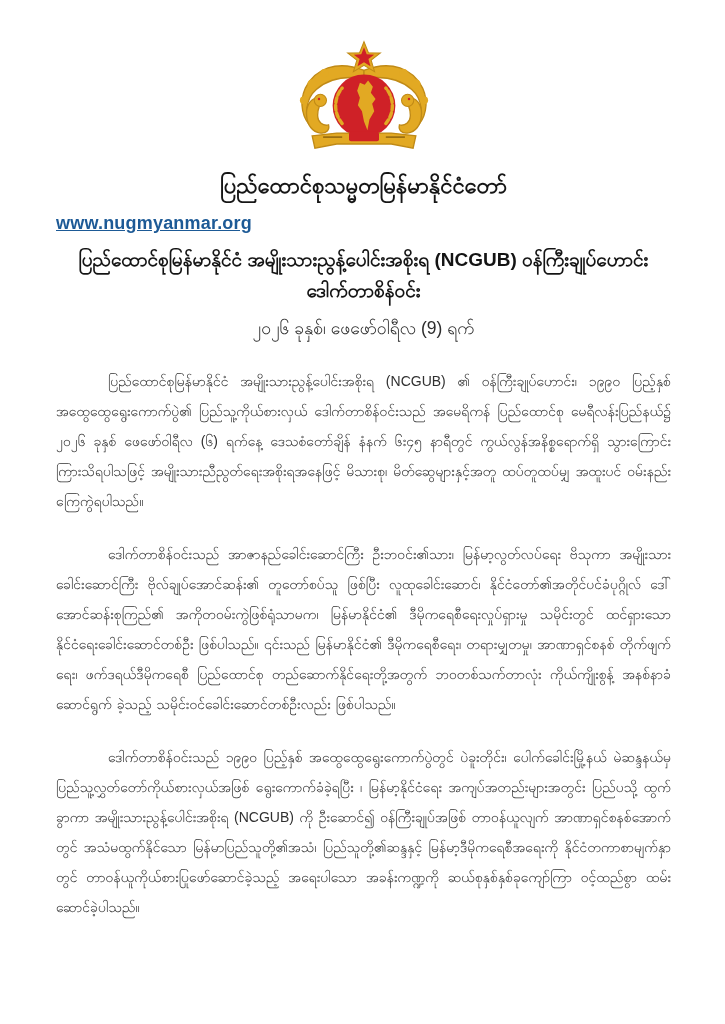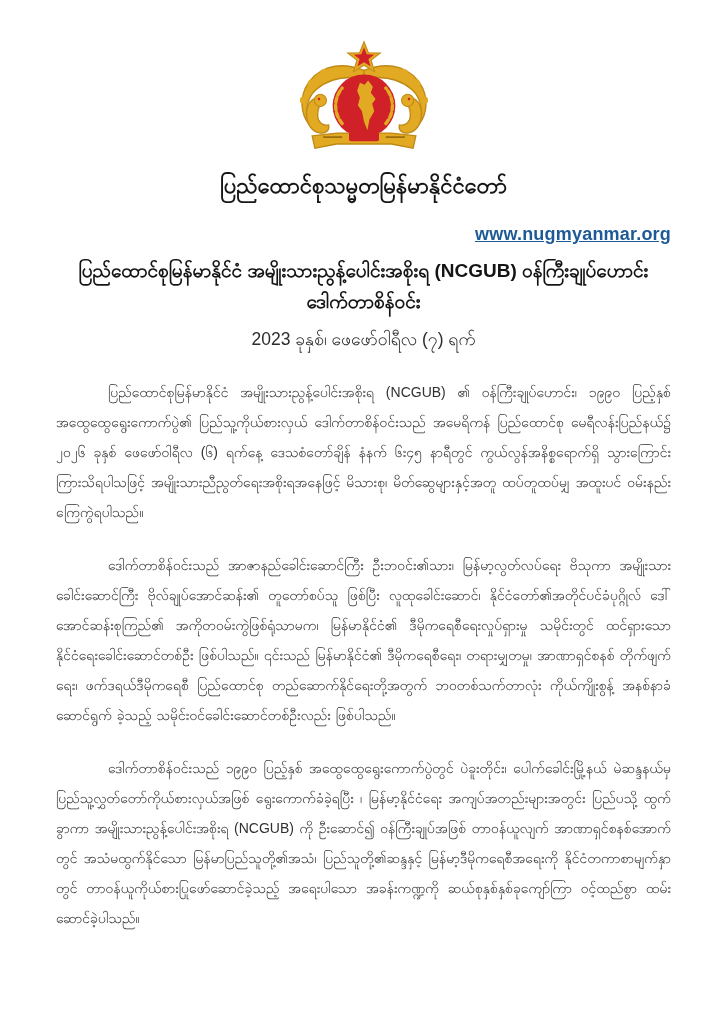--- a/index.html
+++ b/index.html
@@ -23,22 +23,22 @@
   }
   .emblem-wrap svg { display: inline-block; }
   .org-title {
     text-align: center;
     font-weight: bold;
     font-size: 22px;
     line-height: 36px;
     color: #161616;
   }
   .website {
-    text-align: right;
-    margin-top: 20px;
+    text-align: left;
+    margin-top: 9px;
     margin-bottom: 10px;
   }
   .website a {
     color: #1d5a96;
     font-weight: bold;
     font-size: 18px;
     text-decoration: underline;
     letter-spacing: 0.2px;
   }
   .headline {
@@ -114,21 +114,21 @@
   <div class="org-title">ပြည်ထောင်စုသမ္မတမြန်မာနိုင်ငံတော်</div>
 
   <div class="website">
     <a href="#">www.nugmyanmar.org</a>
   </div>
 
   <div class="headline">
     <div>ပြည်ထောင်စုမြန်မာနိုင်ငံ အမျိုးသားညွန့်ပေါင်းအစိုးရ (NCGUB) ဝန်ကြီးချုပ်ဟောင်း ဒေါက်တာစိန်ဝင်း</div>
   </div>
 
-  <div class="date-line">2023 ခုနှစ်၊ ဖေဖော်ဝါရီလ (၇) ရက်</div>
+  <div class="date-line">၂၀၂၆ ခုနှစ်၊ ဖေဖော်ဝါရီလ (9) ရက်</div>
 
   <div class="body-text">
     <p>ပြည်ထောင်စုမြန်မာနိုင်ငံ အမျိုးသားညွန့်ပေါင်းအစိုးရ (NCGUB) ၏ ဝန်ကြီးချုပ်ဟောင်း၊ ၁၉၉၀ ပြည့်နှစ် အထွေထွေရွေးကောက်ပွဲ၏ ပြည်သူ့ကိုယ်စားလှယ် ဒေါက်တာစိန်ဝင်းသည် အမေရိကန် ပြည်ထောင်စု မေရီလန်းပြည်နယ်၌ ၂၀၂၆ ခုနှစ် ဖေဖော်ဝါရီလ (၆) ရက်နေ့ ဒေသစံတော်ချိန် နံနက် ၆း၄၅ နာရီတွင် ကွယ်လွန်အနိစ္စရောက်ရှိ သွားကြောင်း ကြားသိရပါသဖြင့် အမျိုးသားညီညွတ်ရေးအစိုးရအနေဖြင့် မိသားစု၊ မိတ်ဆွေများနှင့်အတူ ထပ်တူထပ်မျှ အထူးပင် ဝမ်းနည်းကြေကွဲရပါသည်။</p>
     <p>ဒေါက်တာစိန်ဝင်းသည် အာဇာနည်ခေါင်းဆောင်ကြီး ဦးဘဝင်း၏သား၊ မြန်မာ့လွတ်လပ်ရေး ဗိသုကာ အမျိုးသားခေါင်းဆောင်ကြီး ဗိုလ်ချုပ်အောင်ဆန်း၏ တူတော်စပ်သူ ဖြစ်ပြီး လူထုခေါင်းဆောင်၊ နိုင်ငံတော်၏အတိုင်ပင်ခံပုဂ္ဂိုလ် ဒေါ်အောင်ဆန်းစုကြည်၏ အကိုတဝမ်းကွဲဖြစ်ရုံသာမက၊ မြန်မာနိုင်ငံ၏ ဒီမိုကရေစီရေးလှုပ်ရှားမှု သမိုင်းတွင် ထင်ရှားသော နိုင်ငံရေးခေါင်းဆောင်တစ်ဦး ဖြစ်ပါသည်။ ၎င်းသည် မြန်မာနိုင်ငံ၏ ဒီမိုကရေစီရေး၊ တရားမျှတမှု၊ အာဏာရှင်စနစ် တိုက်ဖျက်ရေး၊ ဖက်ဒရယ်ဒီမိုကရေစီ ပြည်ထောင်စု တည်ဆောက်နိုင်ရေးတို့အတွက် ဘဝတစ်သက်တာလုံး ကိုယ်ကျိုးစွန့် အနစ်နာခံဆောင်ရွက် ခဲ့သည့် သမိုင်းဝင်ခေါင်းဆောင်တစ်ဦးလည်း ဖြစ်ပါသည်။</p>
     <p>ဒေါက်တာစိန်ဝင်းသည် ၁၉၉၀ ပြည့်နှစ် အထွေထွေရွေးကောက်ပွဲတွင် ပဲခူးတိုင်း၊ ပေါက်ခေါင်းမြို့နယ် မဲဆန္ဒနယ်မှ ပြည်သူ့လွှတ်တော်ကိုယ်စားလှယ်အဖြစ် ရွေးကောက်ခံခဲ့ရပြီး ၊ မြန်မာ့နိုင်ငံရေး အကျပ်အတည်းများအတွင်း ပြည်ပသို့ ထွက်ခွာကာ အမျိုးသားညွန့်ပေါင်းအစိုးရ (NCGUB) ကို ဦးဆောင်၍ ဝန်ကြီးချုပ်အဖြစ် တာဝန်ယူလျက် အာဏာရှင်စနစ်အောက်တွင် အသံမထွက်နိုင်သော မြန်မာပြည်သူတို့၏အသံ၊ ပြည်သူတို့၏ဆန္ဒနှင့် မြန်မာ့ဒီမိုကရေစီအရေးကို နိုင်ငံတကာစာမျက်နှာတွင် တာဝန်ယူကိုယ်စားပြုဖော်ဆောင်ခဲ့သည့် အရေးပါသော အခန်းကဏ္ဍကို ဆယ်စုနှစ်နှစ်ခုကျော်ကြာ ဝင့်ထည်စွာ ထမ်းဆောင်ခဲ့ပါသည်။</p>
   </div>
 
 </div>
 
 </body></html>

